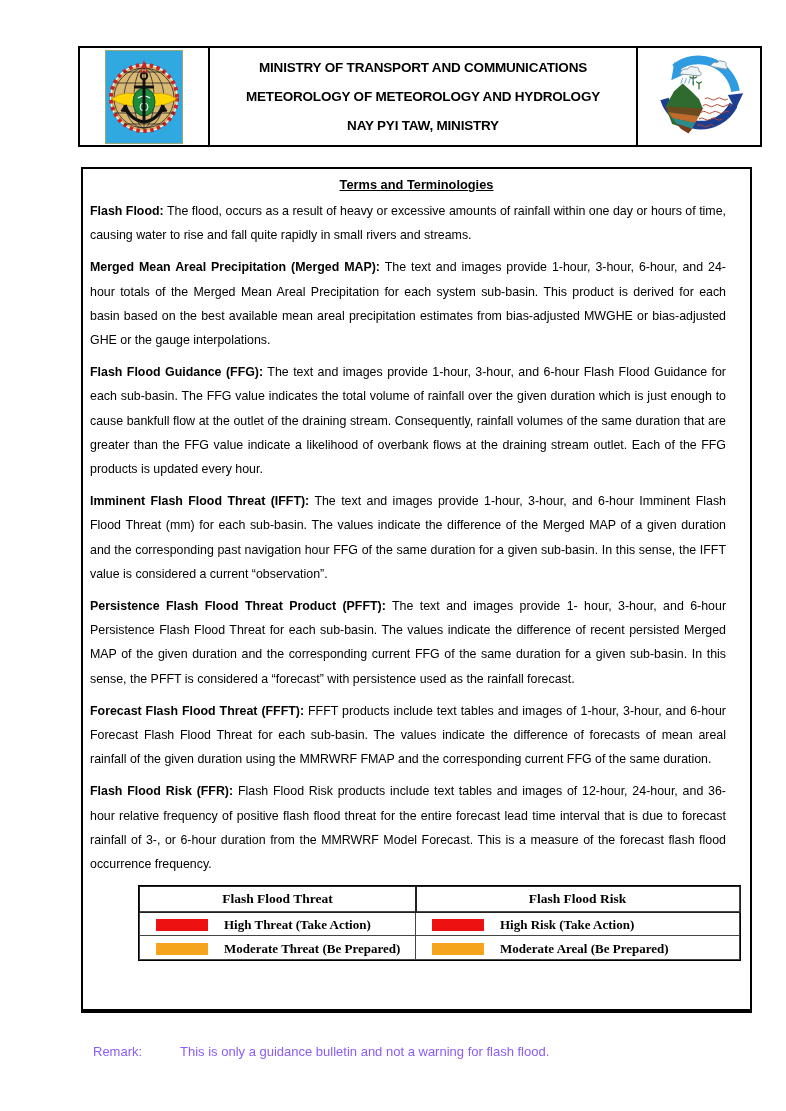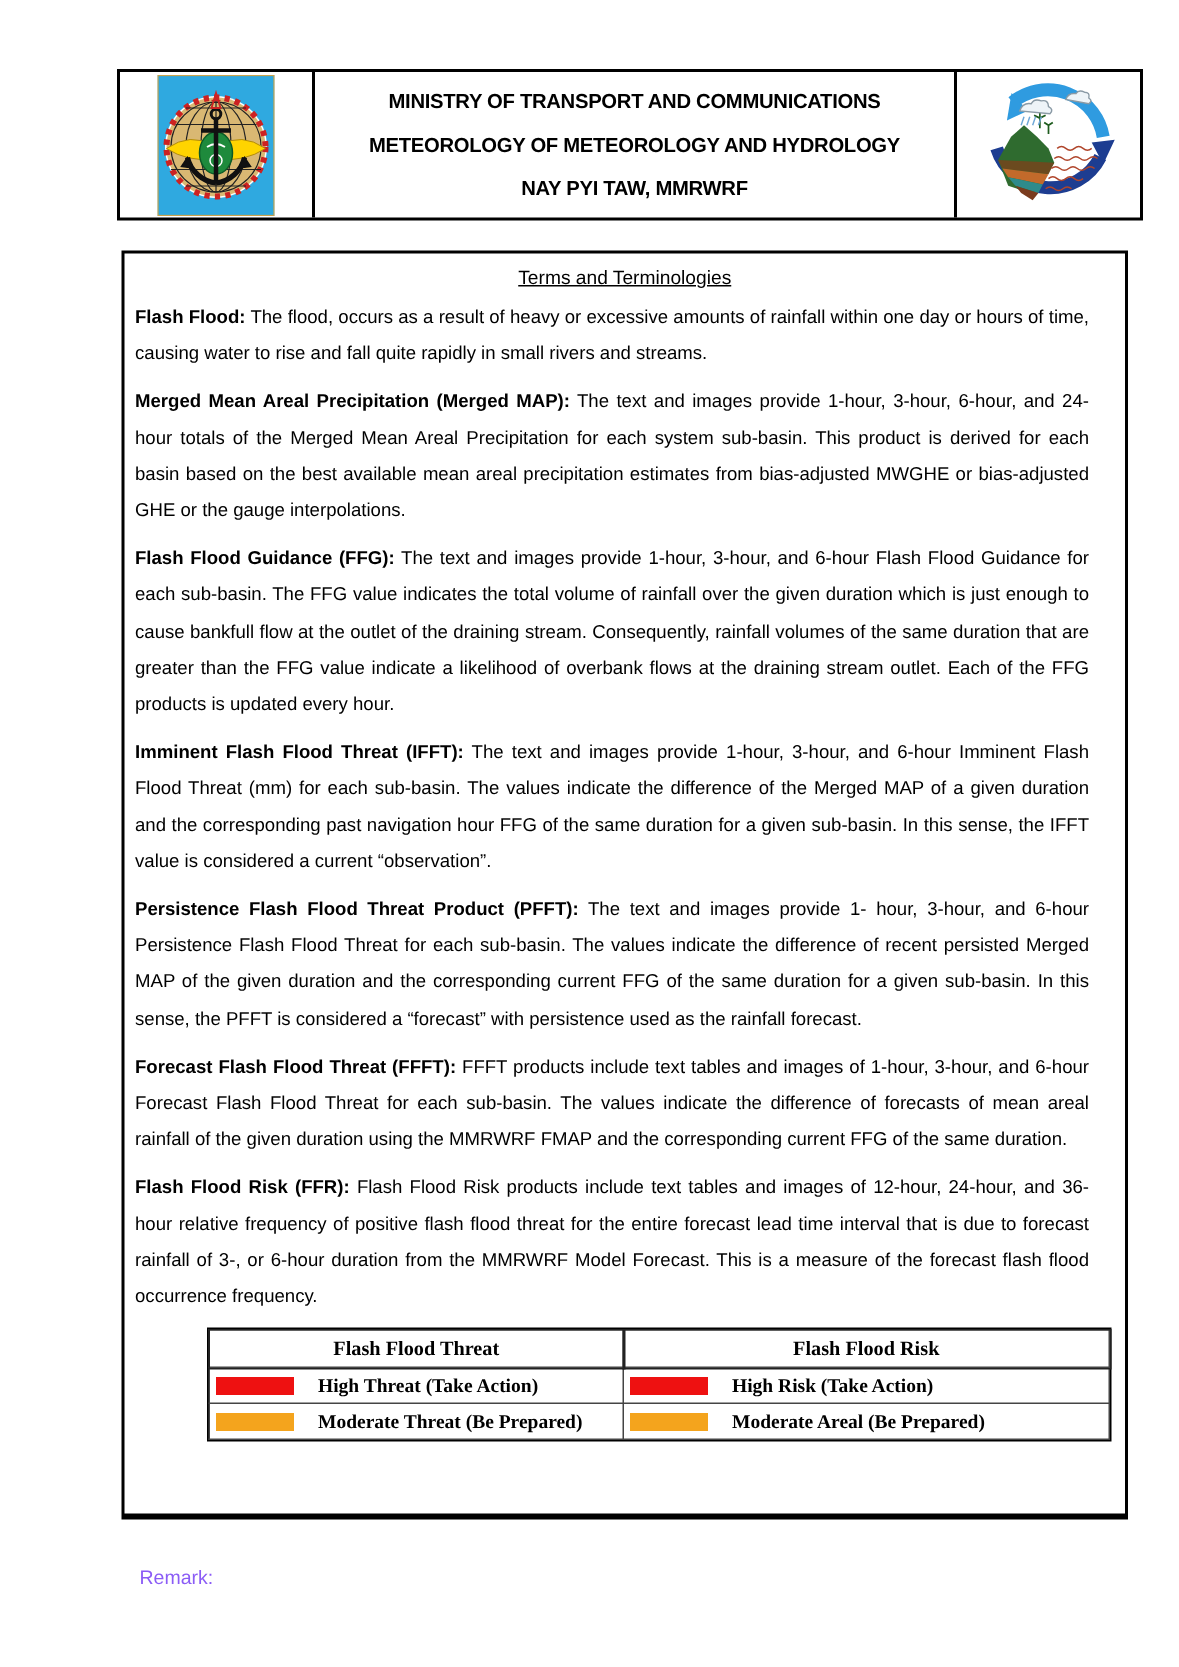--- a/index.html
+++ b/index.html
@@ -13,34 +13,34 @@
   .lh-left{width:130px;border-right:2px solid #000;}
   .lh-center{flex:1;flex-direction:column;border-right:2px solid #000;}
   .lh-right{width:122px;}
   .lh-line{font-weight:bold;font-size:13.5px;line-height:29px;letter-spacing:-0.2px;
            white-space:nowrap;}
 
   
   .terms-box{position:absolute;left:81px;top:167px;width:671px;height:846px;
              border:2px solid #000;border-bottom-width:4px;box-sizing:border-box;
              padding:6px 7px 0 7px;background:#fff;}
-  .doc-title{text-align:center;font-weight:normal;font-size:12.8px;
+  .doc-title{text-align:center;font-weight:bold;font-size:12.8px;
              text-decoration:underline;margin:2px 0 4px 0;}
   .para{font-size:12.4px;line-height:24.2px;text-align:justify;margin:7px 17px 8px 0;}
   .para .term{font-weight:bold;}
 
   
   .legend{border-collapse:collapse;margin:10px 0 0 49px;width:556px;
           font-family:"Liberation Serif",serif;table-layout:fixed;}
   .legend th,.legend td{border:1px solid #444;box-sizing:border-box;}
   .legend th{outline:1px solid #222;}
   .legend{box-shadow:0 0 0 1px #000;}
   .legend th{font-size:13.5px;font-weight:bold;text-align:center;
              padding:4px 8px;height:25px;}
-  .legend td{height:24px;padding:0 0 0 4px;vertical-align:middle;}
+  .legend td{height:24px;padding:0 0 0 16px;vertical-align:middle;}
   .col-threat{width:276px;}
   .col-risk{width:324px;}
   .swatch{display:inline-block;width:52px;height:12px;vertical-align:middle;
           margin-right:16px;}
   .legend-label{font-size:13px;font-weight:bold;vertical-align:middle;}
 
   
   .remark{position:absolute;left:93px;top:1044px;font-size:13px;display:flex;}
   .remark-label{width:87px;}
 </style>
@@ -75,21 +75,21 @@
           <path d="M39,72 C30,71 22,64 20,55 M39,72 C48,71 56,64 58,55" stroke-width="3.5"></path>
           <path d="M20,55 l-4,6 8,1 z M58,55 l4,6 -8,1 z" fill="#111" stroke-width="1"></path>
         </g>
         <path d="M39,12 l-3,10 h6 z" fill="none" stroke="#cc2222" stroke-width="1.2"></path>
         <line x1="36" y1="17" x2="42" y2="17" stroke="#cc2222" stroke-width="1"></line>
       </svg>
     </div>
     <div class="lh-cell lh-center">
       <div class="lh-line">MINISTRY OF TRANSPORT AND COMMUNICATIONS</div>
       <div class="lh-line">METEOROLOGY OF METEOROLOGY AND HYDROLOGY</div>
-      <div class="lh-line">NAY PYI TAW, MMRWRF</div>
+      <div class="lh-line">NAY PYI TAW, MINISTRY</div>
     </div>
     <div class="lh-cell lh-right">
       <svg width="100" height="96" viewBox="0 0 100 100">
         <circle cx="50" cy="50" r="48" fill="#fff"></circle>
 
         <path d="M88,44 A39,39 0 0 0 25,20" stroke="#2f9be0" stroke-width="9" fill="none"></path>
         <path d="M28,14 L17,30 L33,30 Z" fill="#2f9be0" transform="rotate(-25 25 22)"></path>
 
         <path d="M14,52 A39,39 0 0 0 86,58" stroke="#1d3d91" stroke-width="9" fill="none"></path>
         <path d="M88,63 L96,46 L80,48 Z" fill="#1d3d91"></path>
@@ -151,15 +151,16 @@
       <tr>
         <td><span class="swatch" style="background: rgb(244, 164, 29);"></span><span class="legend-label">Moderate Threat (Be Prepared)</span></td>
         <td><span class="swatch" style="background: rgb(244, 164, 29);"></span><span class="legend-label">Moderate Areal (Be Prepared)</span></td>
       </tr>
     </tbody>
       </table>
   </div>
 
   <div class="remark" style="color: #8b5cf6;">
     <span class="remark-label">Remark:</span>
+    <span class="remark-text">This is only a guidance bulletin and not a warning for flash flood.</span>
   </div>
 
 </div>
 
 </body></html>

